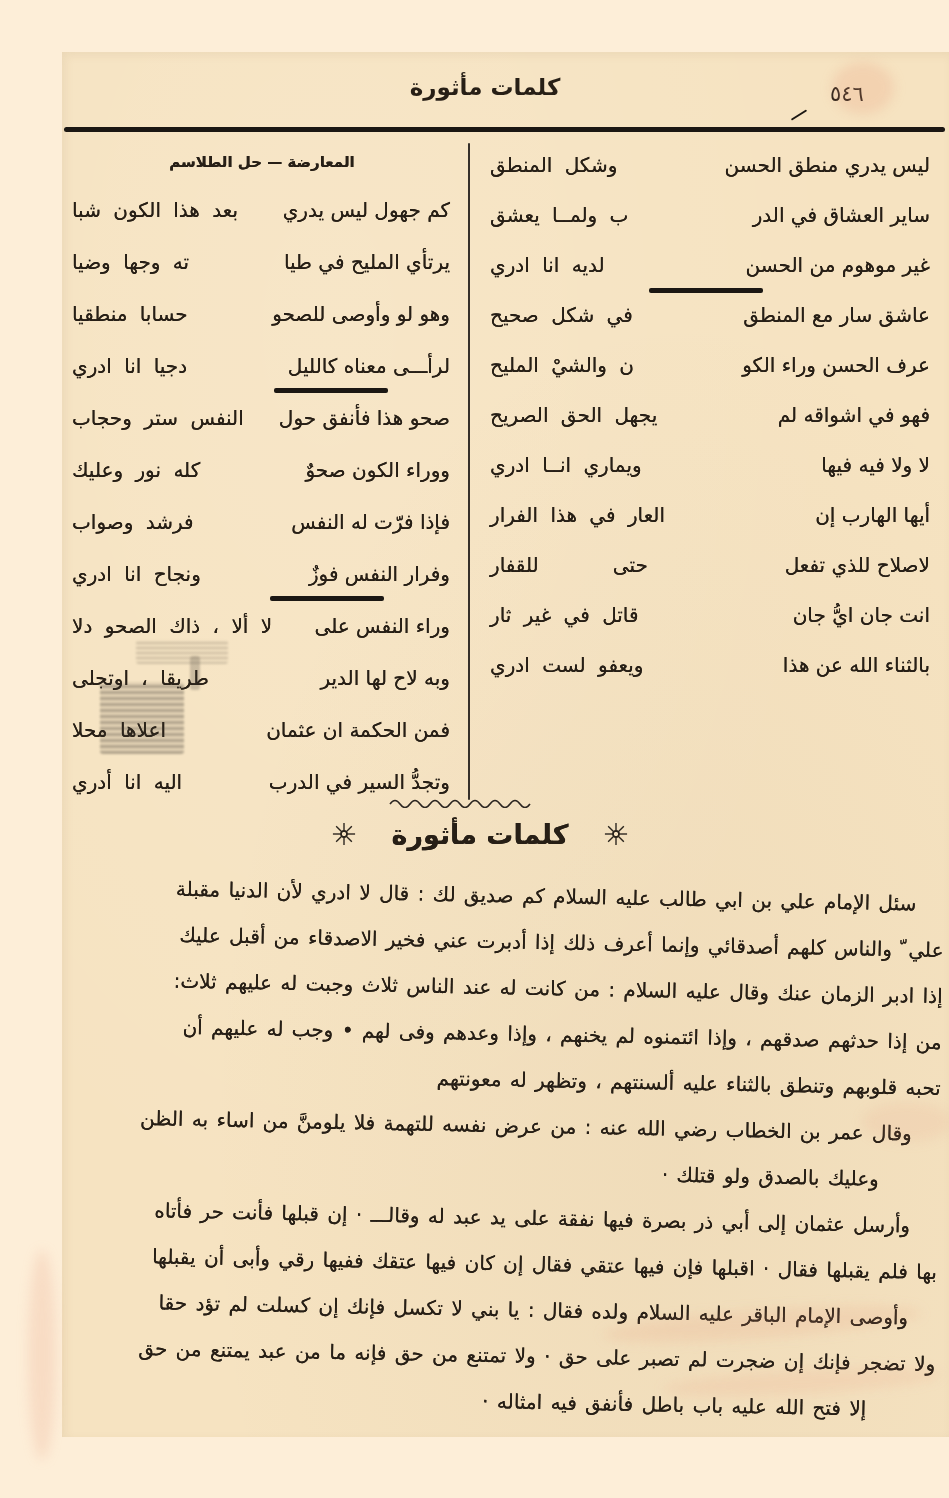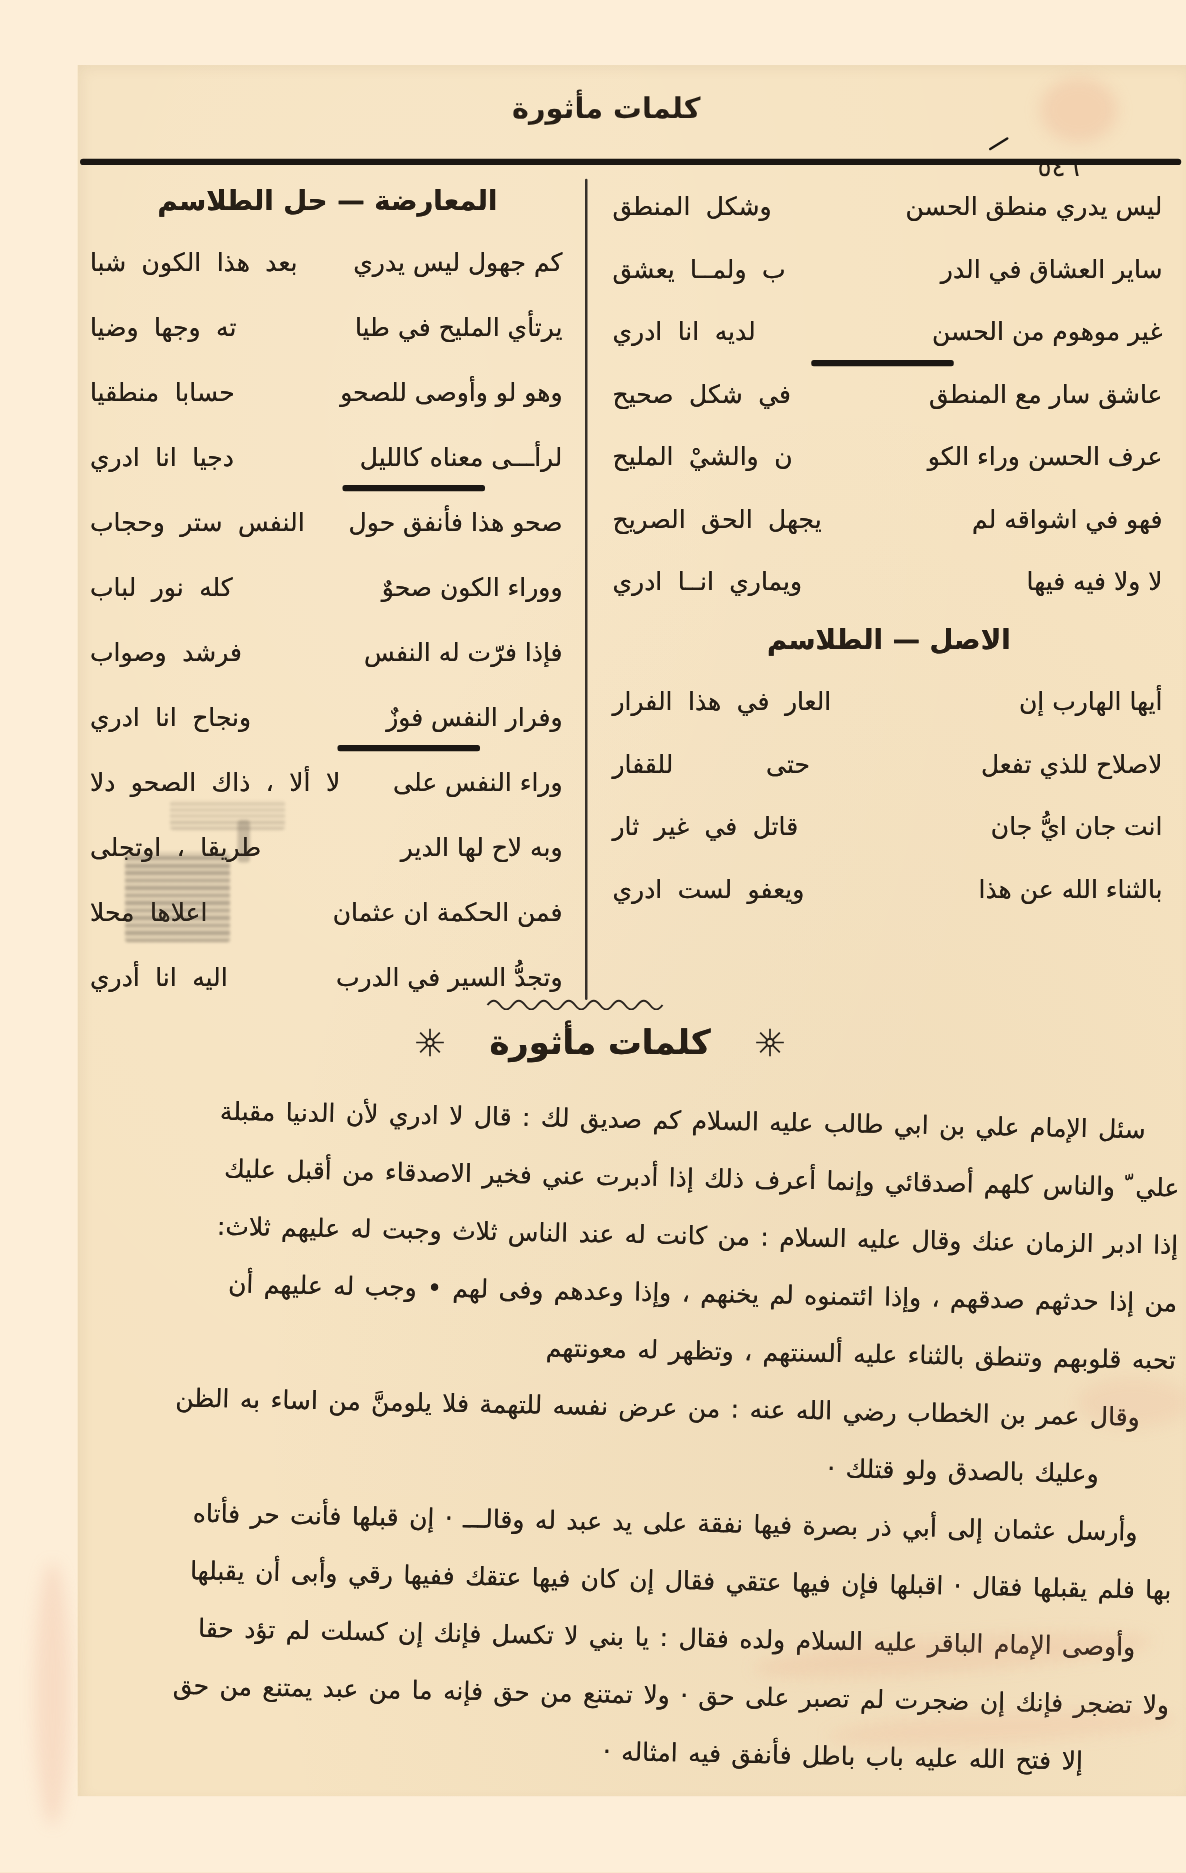--- a/index.html
+++ b/index.html
@@ -16,21 +16,20 @@
     background:
       radial-gradient(ellipse at 30% 20%, rgba(255,255,255,0.10), rgba(0,0,0,0) 60%),
       radial-gradient(ellipse at 70% 80%, rgba(120,90,50,0.05), rgba(0,0,0,0) 55%),
       var(--paper);
     box-shadow:inset 3px 3px 10px rgba(110,80,40,0.08);
   }
   
   .page-number{
     position:absolute;top:30px;left:768px;font-size:21px;letter-spacing:3px;
     direction:rtl;
-    margin-top:40px;
   }
   .running-title{
     position:absolute;top:22px;left:0;width:846px;text-align:center;
     font-size:23px;font-weight:bold;direction:rtl;
   }
   .head-rule{
     position:absolute;top:75px;left:2px;width:881px;height:5px;
     background:var(--rule);border-radius:3px;
   }
   .head-rule-notch{
@@ -49,21 +48,21 @@
   .verse{
     display:flex;justify-content:space-between;align-items:center;
     direction:rtl;font-size:20px;padding:0 10px 0 8px;
     text-shadow:0 0 .4px currentColor;
   }
   .col-right .verse{height:50px;}
   .col-left .verse{height:52px;}
   .hem{white-space:nowrap;text-align:right;}
   .hem.b{word-spacing:6px;}
   .col-heading{
-    height:46px;line-height:46px;text-align:center;font-size:22px;
+    height:46px;line-height:46px;text-align:center;font-size:15px;
     font-weight:bold;text-shadow:0 0 .4px currentColor;
   }
   .col-left .col-heading{height:44px;line-height:44px;}
   .short-rule{
     position:absolute;width:114px;height:5px;background:var(--rule);border-radius:2px;
   }
   .col-right .short-rule{left:50%;margin-left:-62px;top:148px;}
   .col-left .short-rule.r1{left:210px;top:248px;}
   .col-left .short-rule.r2{left:206px;top:456px;}
   
@@ -133,21 +132,20 @@
           <span class="hem b">ن والشيْ المليح</span>
         </div>
         <div class="verse">
           <span class="hem a">فهو في اشواقه لم</span>
           <span class="hem b">يجهل الحق الصريح</span>
         </div>
         <div class="verse">
           <span class="hem a">لا ولا فيه فيها</span>
           <span class="hem b">ويماري انــا ادري</span>
         </div>
-        <div class="col-heading">الاصل — الطلاسم</div>
         <div class="verse">
           <span class="hem a">أيها الهارب إن</span>
           <span class="hem b">العار في هذا الفرار</span>
         </div>
         <div class="verse">
           <span class="hem a">لاصلاح للذي تفعل</span>
           <span class="hem b">حتى&nbsp;&nbsp;&nbsp;&nbsp;&nbsp;&nbsp;للقفار</span>
         </div>
         <div class="verse">
           <span class="hem a">انت جان ايُّ جان</span>
@@ -177,21 +175,21 @@
         <div class="verse">
           <span class="hem a">لرأـــى معناه كالليل</span>
           <span class="hem b">دجيا انا ادري</span>
         </div>
         <div class="verse">
           <span class="hem a">صحو هذا فأنفق حول</span>
           <span class="hem b">النفس ستر وحجاب</span>
         </div>
         <div class="verse">
           <span class="hem a">ووراء الكون صحوٌ</span>
-          <span class="hem b">كله نور لباب</span>
+          <span class="hem b">كله نور وعليك</span>
         </div>
         <div class="verse">
           <span class="hem a">فإذا فرّت له النفس</span>
           <span class="hem b">فرشد وصواب</span>
         </div>
         <div class="verse">
           <span class="hem a">وفرار النفس فوزٌ</span>
           <span class="hem b">ونجاح انا ادري</span>
         </div>
         <div class="verse">

